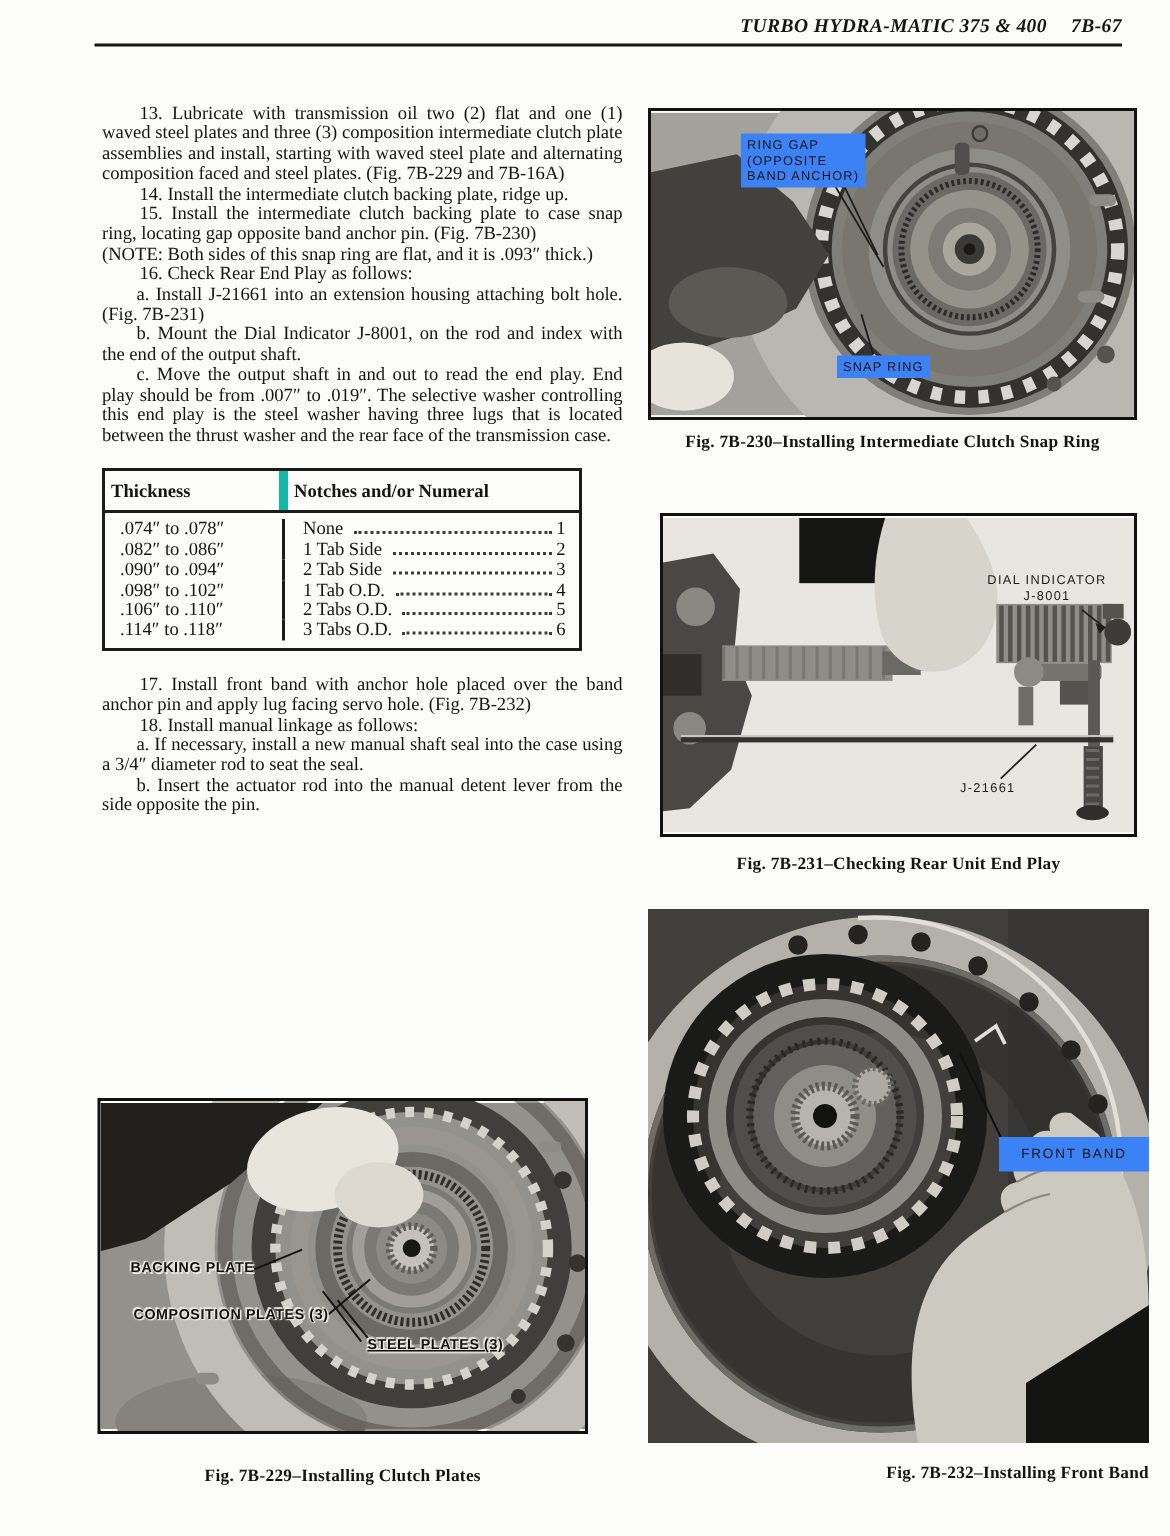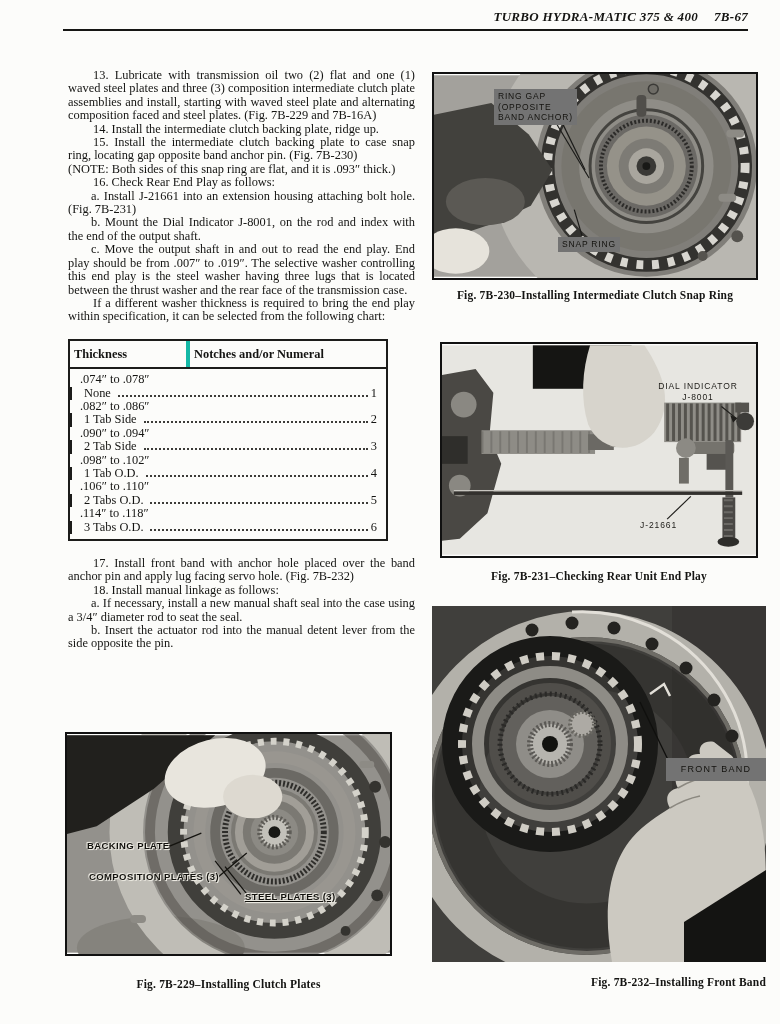--- a/index.html
+++ b/index.html
@@ -31,39 +31,39 @@
   .mt    { margin-top:12px; }
 
   
   .chart {
     margin:15px 0 16px 0; width:316px;
     border:2px solid #1c1c1a; font-size:12.4px; text-align:left;
   }
   .chart-head { display:flex; border-bottom:2px solid #1c1c1a; font-weight:bold; }
   .chart-head > div { padding:7px 4px 6px 4px; text-align:left; }
   .c1 { width:108px; flex:none; }
-  .c2 { flex:1; border-left:4px solid #14b8a6; }
+  .c2 { flex:1; border-left:6px solid #14b8a6; }
   .chart-body { padding:4px 0 5px 0; }
-  .chart-row { display:flex; line-height:13.4px;flex-direction:column; }
+  .chart-row { display:flex; line-height:13.4px; }
   .chart-row .c1 { padding-left:10px; }
   .chart-row .c2 { border-left:2px solid #1c1c1a; display:flex; align-items:baseline; padding:0 9px 0 12px; }
   .leader { flex:1; border-bottom:2px dotted #3c3b38; margin:0 3px 3px 7px; min-width:20px; }
 
   
   .fig { position:absolute; }
   .photo { position:relative; overflow:hidden; }
   .framed { border:2px solid #111; }
   .photo svg { display:block; width:100%; height:100%; }
   figcaption, .figcap {
     text-align:center; font-weight:bold; font-size:11.5px; letter-spacing:.2px;
   }
 
   
   .pl-box {
-    position:absolute; background:#737373; color:#14130f;
+    position:absolute; background:#3b82f6; color:#14130f;
     font:8.5px/10.5px "Liberation Sans", sans-serif; letter-spacing:.8px;
     padding:2px 4px; white-space:nowrap;
   }
   .pl-plain {
     position:absolute; color:#1c1b17;
     font:8.5px/10.5px "Liberation Sans", sans-serif; letter-spacing:.9px;
     white-space:nowrap;
   }
   .pl-halo {
     position:absolute; color:#12110d; font:bold 9.5px/11px "Liberation Sans", sans-serif;
@@ -100,21 +100,20 @@
 
   <div class="col-left">
     <p class="para">13. Lubricate with transmission oil two (2) flat and one (1) waved steel plates and three (3) composition intermediate clutch plate assemblies and install, starting with waved steel plate and alternating composition faced and steel plates. (Fig. 7B-229 and 7B-16A)</p>
     <p class="para">14. Install the intermediate clutch backing plate, ridge up.</p>
     <p class="para">15. Install the intermediate clutch backing plate to case snap ring, locating gap opposite band anchor pin. (Fig. 7B-230)</p>
     <p class="note">(NOTE: Both sides of this snap ring are flat, and it is .093″ thick.)</p>
     <p class="para mt">16. Check Rear End Play as follows:</p>
     <p class="sub">a. Install J-21661 into an extension housing attaching bolt hole. (Fig. 7B-231)</p>
     <p class="sub">b. Mount the Dial Indicator J-8001, on the rod and index with the end of the output shaft.</p>
     <p class="sub">c. Move the output shaft in and out to read the end play. End play should be from .007″ to .019″. The selective washer controlling this end play is the steel washer having three lugs that is located between the thrust washer and the rear face of the transmission case.</p>
-    <p class="para">If a different washer thickness is required to bring the end play within specification, it can be selected from the following chart:</p>
 
     <div class="chart">
       <div class="chart-head">
         <div class="c1">Thickness</div>
         <div class="c2">Notches and/or Numeral</div>
       </div>
       <div class="chart-body">
         <div class="chart-row">
           <div class="c1">.074″ to .078″</div>
           <div class="c2">

